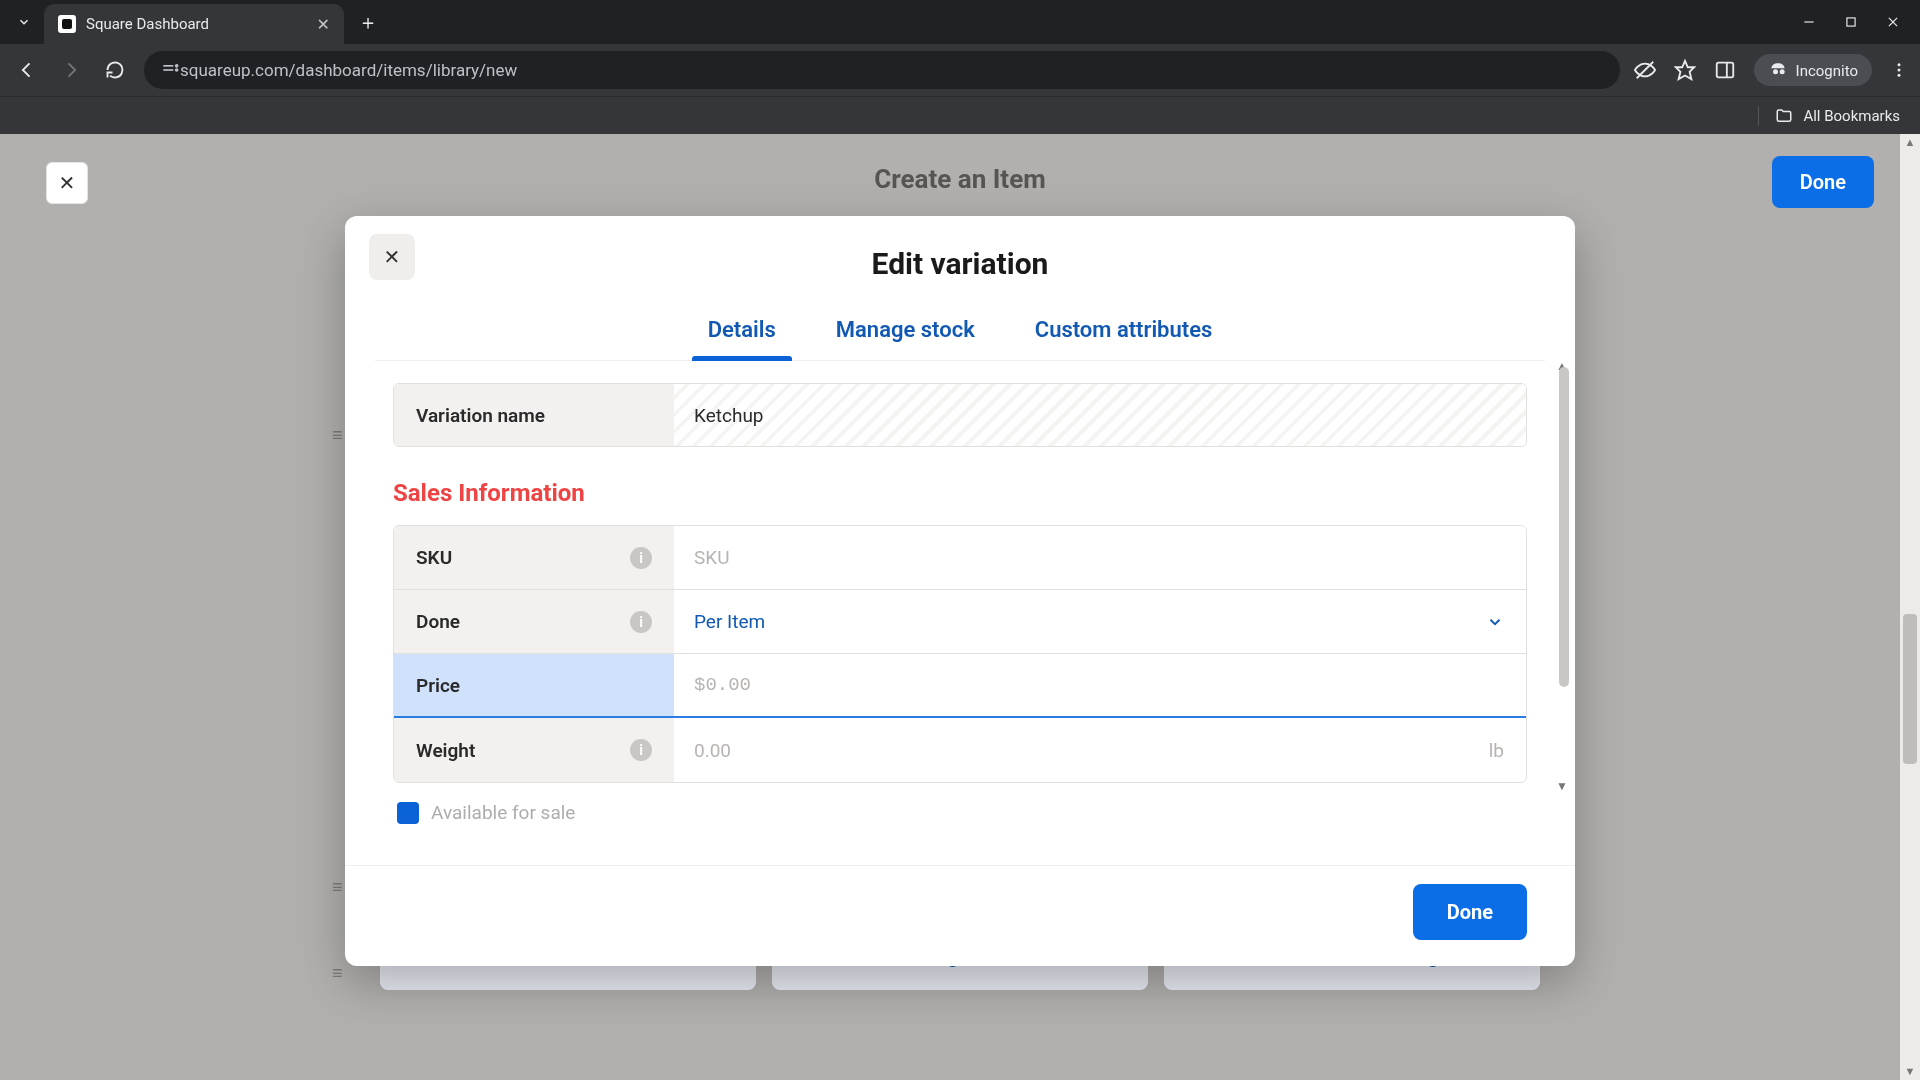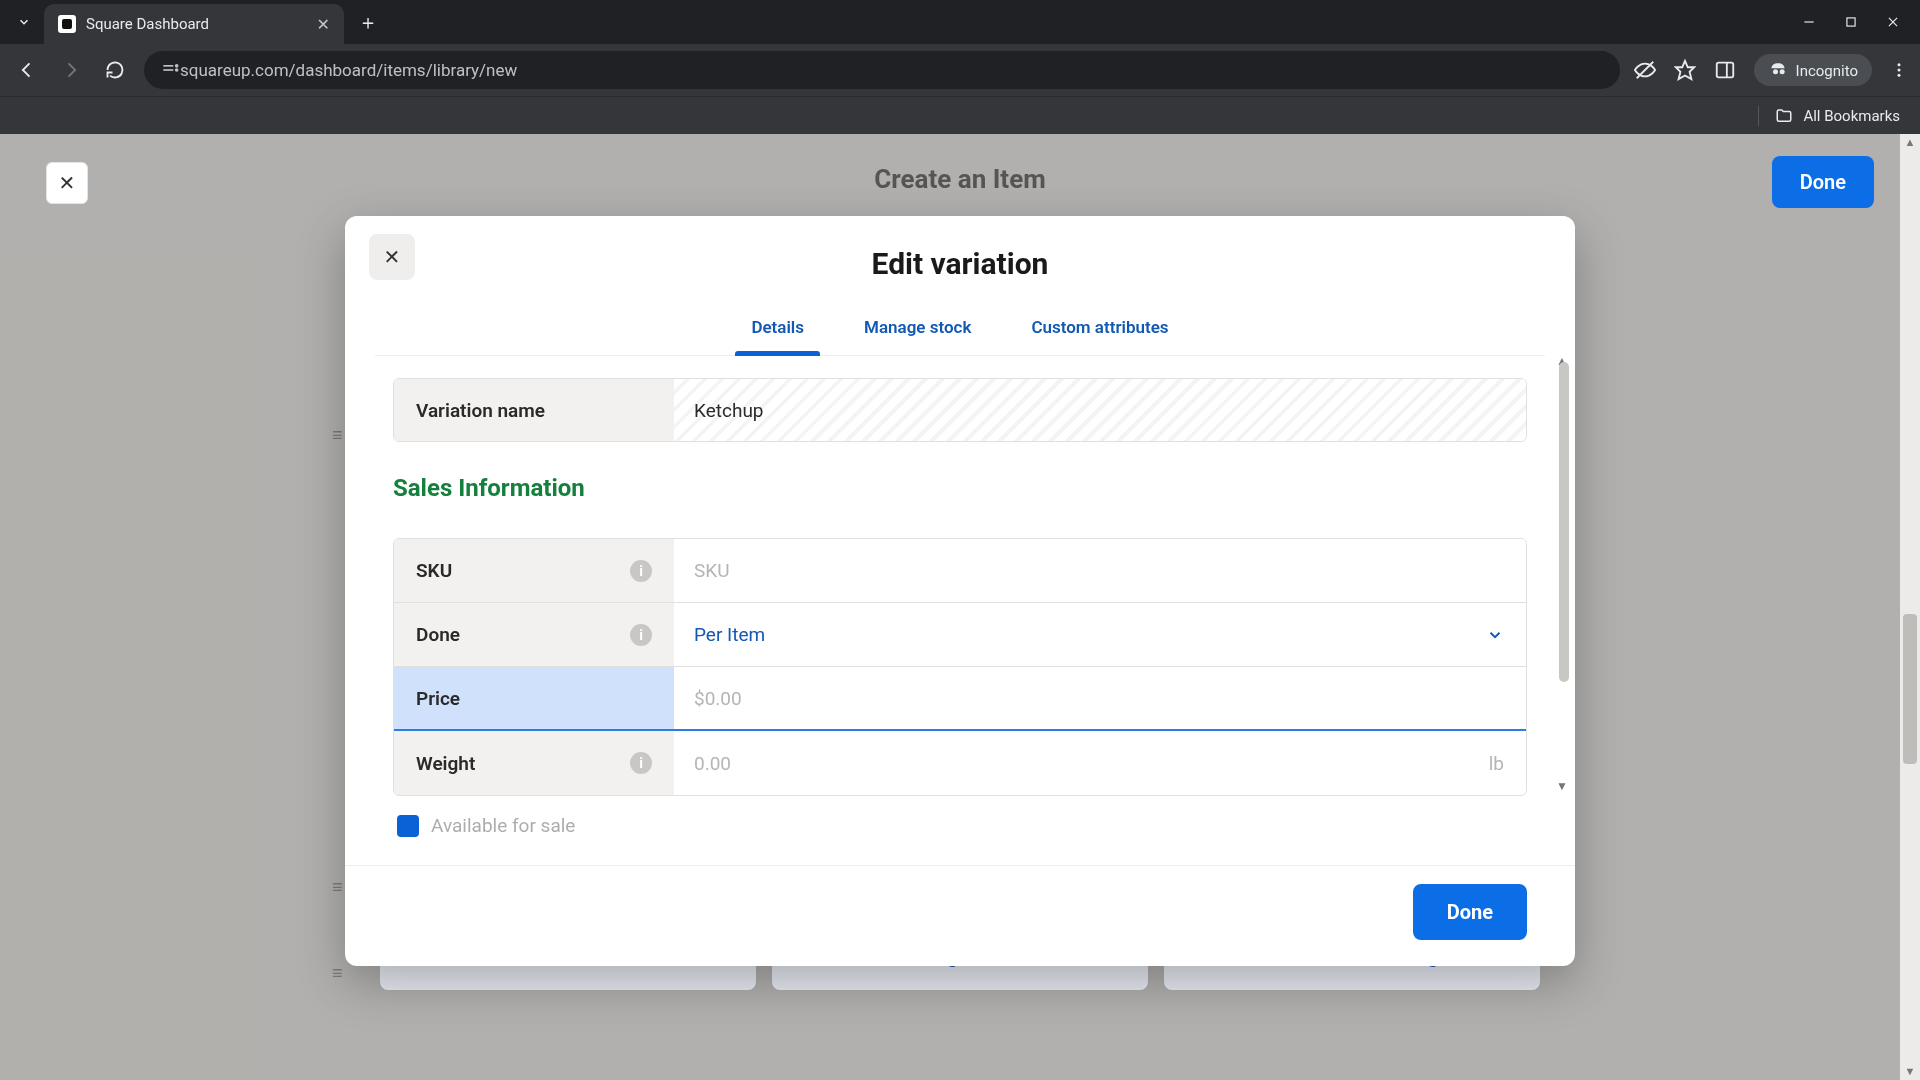--- a/index.html
+++ b/index.html
@@ -44,48 +44,48 @@
 
 .bottom-buttons { position: absolute; left: 380px; right: 380px; bottom: 90px; display: flex; gap: 16px; z-index: 3; }
 .bottom-btn { flex: 1; background: #e9edf4; color: #1b5fb5; font-weight: 700; font-size: 20px; padding: 22px 0; border-radius: 8px; text-align: center; }
 
 
 .modal { position: absolute; left: 345px; top: 82px; width: 1230px; height: 750px; background: #fff; border-radius: 12px; box-shadow: 0 16px 48px rgba(0,0,0,.28); display: flex; flex-direction: column; z-index: 5; overflow: hidden; }
 .modal-header { position: relative; padding: 24px 30px 0; }
 .modal-close { position: absolute; left: 24px; top: 18px; width: 46px; height: 46px; background: #efeeec; border-radius: 8px; display: flex; align-items: center; justify-content: center; font-size: 20px; color: #333; }
 .modal-title { text-align: center; font-size: 30px; font-weight: 700; color: #1a1a1a; margin-top: 6px; }
 .modal-tabs { display: flex; justify-content: center; gap: 48px; margin-top: 22px; border-bottom: 1px solid #eee; }
-.modal-tab { padding: 14px 6px 18px; font-size: 17px; font-weight: 600; color: #1259b3; position: relative; }
+.modal-tab { padding: 14px 6px 18px; font-size: 22px; font-weight: 600; color: #1259b3; position: relative; }
 .modal-tab.active::after { content: ""; position: absolute; left: -10px; right: -10px; bottom: -1px; height: 5px; background: #0b62d6; border-radius: 3px 3px 0 0; }
 
 .modal-body { flex: 1; overflow: hidden; position: relative; padding: 22px 48px 0 48px; }
 .scroll-indicator { position: absolute; right: 6px; top: 6px; width: 10px; height: 320px; background: #c9c7c4; border-radius: 6px; }
 .scroll-arrows { position: absolute; right: 6px; width: 14px; font-size: 12px; color: #777; text-align: center; }
 .scroll-up { top: -2px; }
 .scroll-down { bottom: 72px; }
 
 .field-row { display: flex; border: 1px solid #e2e0de; border-radius: 6px; overflow: hidden; height: 64px; align-items: stretch; }
 .field-label { width: 280px; background: #f3f1ef; display: flex; align-items: center; padding: 0 22px; font-size: 19px; font-weight: 600; color: #2a2a2a; position: relative; }
 .field-label .info { margin-left: auto; width: 22px; height: 22px; border-radius: 50%; background: #c9c7c4; color: #fff; font-size: 14px; font-weight: 700; display: flex; align-items: center; justify-content: center; }
 .field-input { flex: 1; display: flex; align-items: center; padding: 0 20px; font-size: 19px; color: #2b2b2b; background: #fff; border: none; outline: none; }
 .field-input::placeholder { color: #b7b4b1; }
 .field-input.link { color: #1259b3; }
 .field-suffix { padding-right: 22px; color: #b7b4b1; font-size: 19px; display:flex; align-items:center;}
 .chev { color: #1259b3; font-size: 18px; padding-right: 22px; display:flex; align-items:center;}
 
 .hatched { background: repeating-linear-gradient(135deg, #fff 0 8px, #f6f4f2 8px 12px); }
 
-.section-title { font-size: 24px; font-weight: 700; margin: 32px 0 36px; color: #15803d; }
+.section-title { font-size: 24px; font-weight: 700; margin: 32px 0 18px; color: #ef4444; }
 
 .stack { border: 1px solid #e2e0de; border-radius: 6px; overflow: hidden; }
 .stack .field-row { border: none; border-bottom: 1px solid #e2e0de; border-radius: 0; }
 .stack .field-row:last-child { border-bottom: none; }
 .row-price .field-label { background: #cfe1fb; }
 .row-price { border-bottom: 2px solid #2b7de1 !important; }
-.row-price .field-input { caret-color: #111; }
+.row-price .field-input { caret-color: #111; font-family: Liberation Mono, monospace; }
 
 .checkbox-row { display: flex; align-items: center; gap: 12px; padding: 18px 4px 0; font-size: 19px; color: #6b6966; }
 .chk { width: 22px; height: 22px; border-radius: 4px; background: #0b62d6; position: relative; }
 
 .modal-footer { padding: 18px 48px 26px; display: flex; justify-content: flex-end; border-top: 1px solid #eee; }
 .done-btn { background: #0c6ee6; color: #fff; font-weight: 700; font-size: 20px; padding: 16px 34px; border-radius: 8px; }
 
 
 .vp-scroll { position: absolute; right: 0; top: 0; bottom: 0; width: 20px; background: #edebe9; z-index: 4; }
 .vp-scroll .thumb { position: absolute; right: 3px; width: 14px; top: 480px; height: 150px; background: #bfbdba; border-radius: 4px; }

